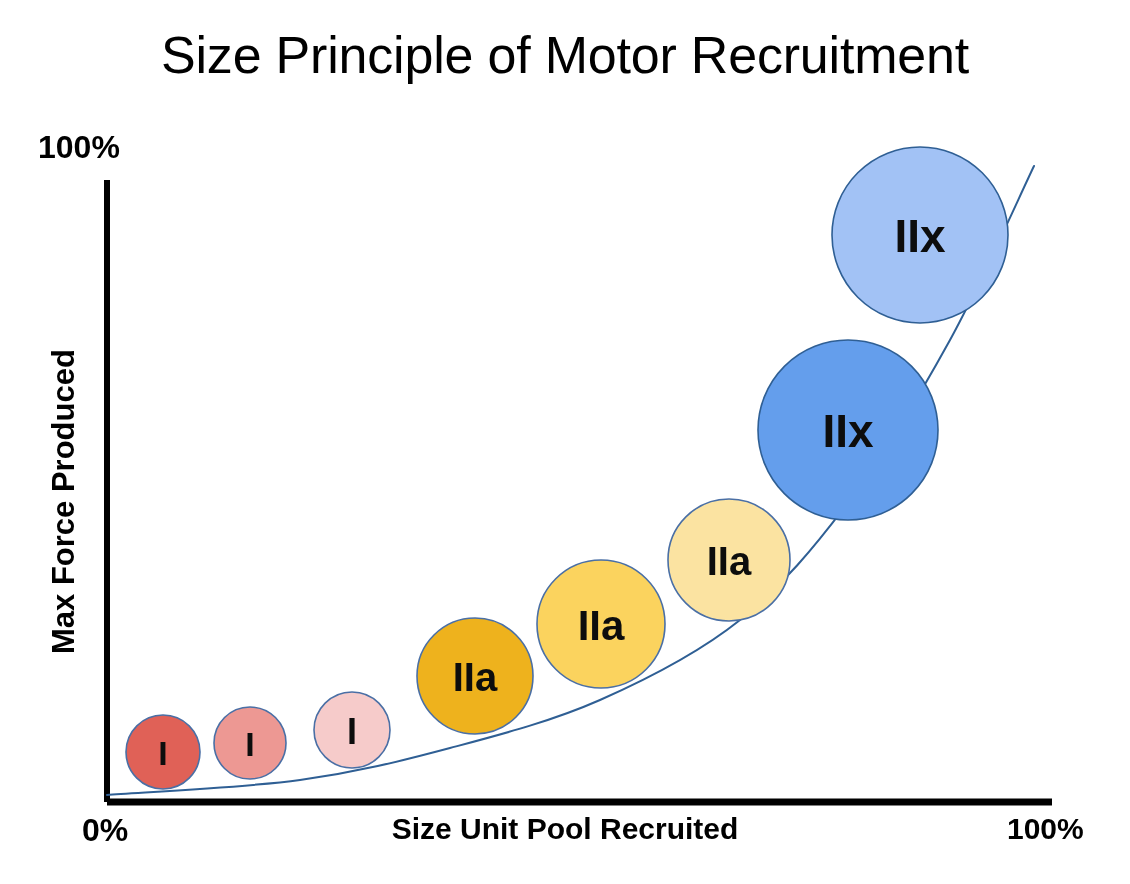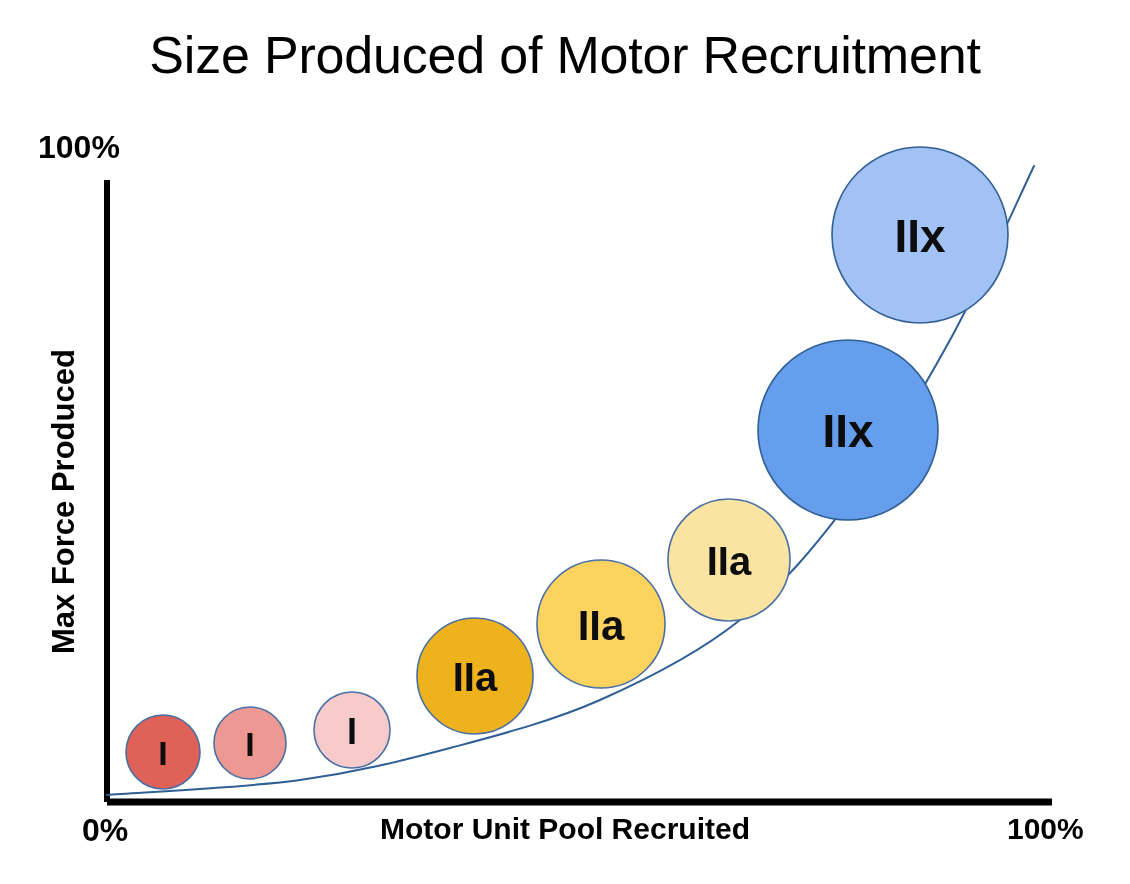--- a/index.html
+++ b/index.html
@@ -79,29 +79,29 @@
     fill: #0d0d0d;
     text-anchor: middle;
     dominant-baseline: central;
   }
 </style>
 </head>
 <body>
 
 <div id="stage">
 
-  <div id="chart-title">Size Produced of Motor Recruitment</div>
+  <div id="chart-title">Size Principle of Motor Recruitment</div>
 
   <div class="ax-text" id="ylabel-top">100%</div>
 
   <div class="ax-text" id="ylabel-title">Max Force Produced</div>
 
   <div class="ax-text" id="xlabel-left">0%</div>
 
-  <div class="ax-text" id="xlabel-title">Motor Unit Pool Recruited</div>
+  <div class="ax-text" id="xlabel-title">Size Unit Pool Recruited</div>
 
   <div class="ax-text" id="xlabel-right">100%</div>
 
   <svg id="plot-svg" width="1130" height="884" viewBox="0 0 1130 884">
     <g id="axes-group">
       <line id="y-axis-line" stroke="#000000" stroke-width="6" stroke-linecap="butt" x1="107" x2="107" y1="180" y2="802"></line>
       <line id="x-axis-line" stroke="#000000" stroke-width="7" stroke-linecap="butt" x1="107" x2="1052" y1="802" y2="802"></line>
     </g>
     <path id="force-curve" fill="none" stroke-linecap="round" d="M 107 795 C 139.16666666666666 792.5, 242.83333333333334 787.8333333333334, 300 780 C 357.1666666666667 772.1666666666666, 400 761.3333333333334, 450 748 C 500 734.6666666666666, 551.6666666666666 721.3333333333334, 600 700 C 648.3333333333334 678.6666666666666, 698.3333333333334 653.3333333333334, 740 620 C 781.6666666666666 586.6666666666666, 815 546.6666666666666, 850 500 C 885 453.3333333333333, 919.3333333333334 395.6666666666667, 950 340 C 980.6666666666666 284.3333333333333, 1020 195, 1034 166" stroke="#2f5f94" stroke-width="2"></path>
     <g id="bubbles-group">

